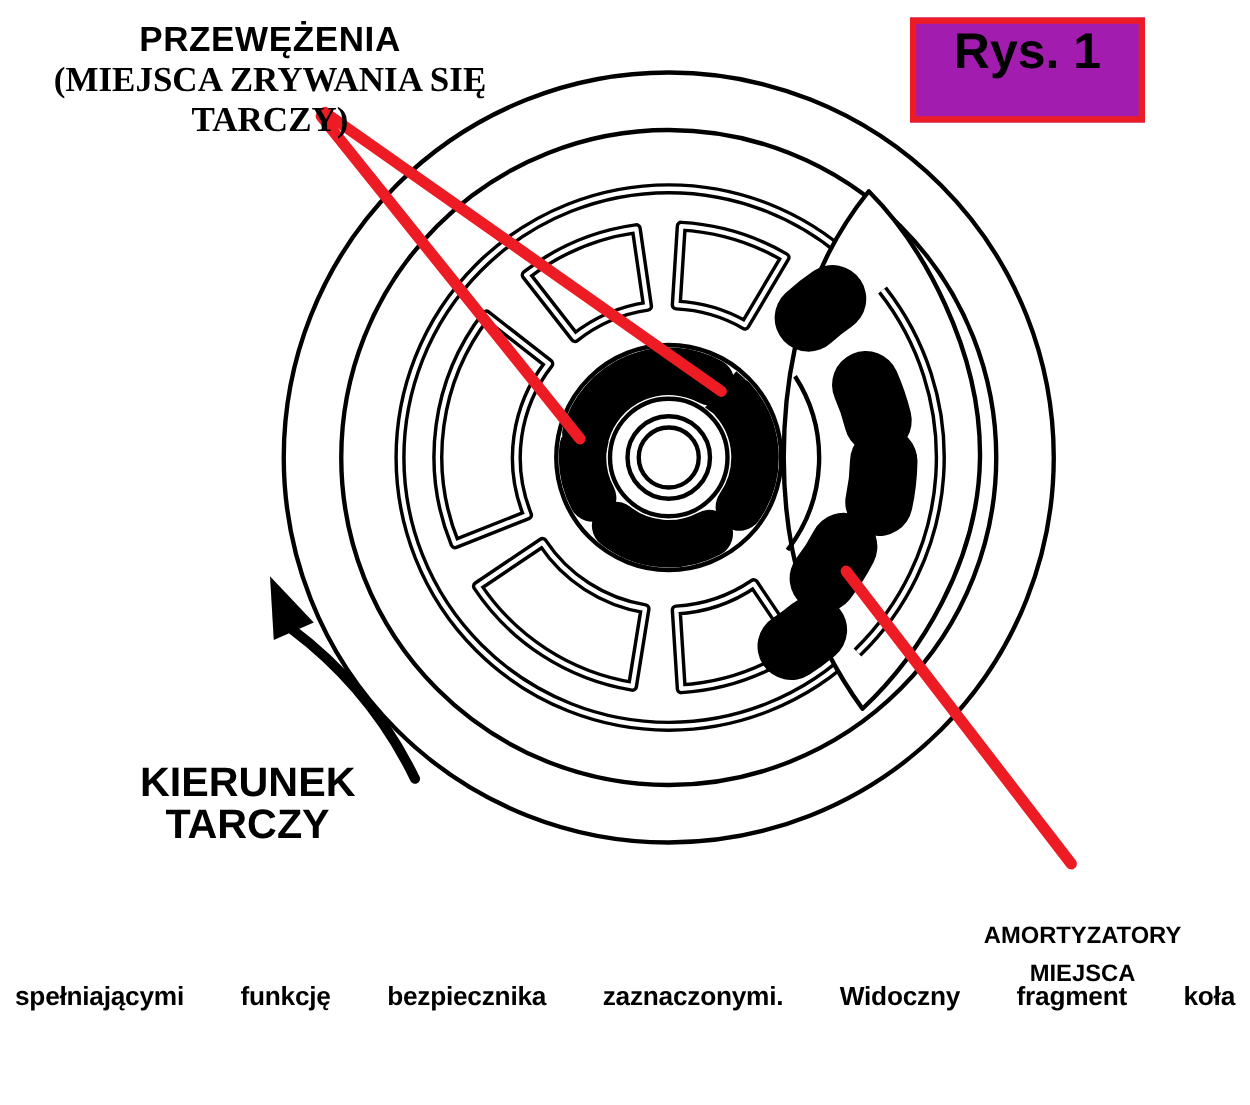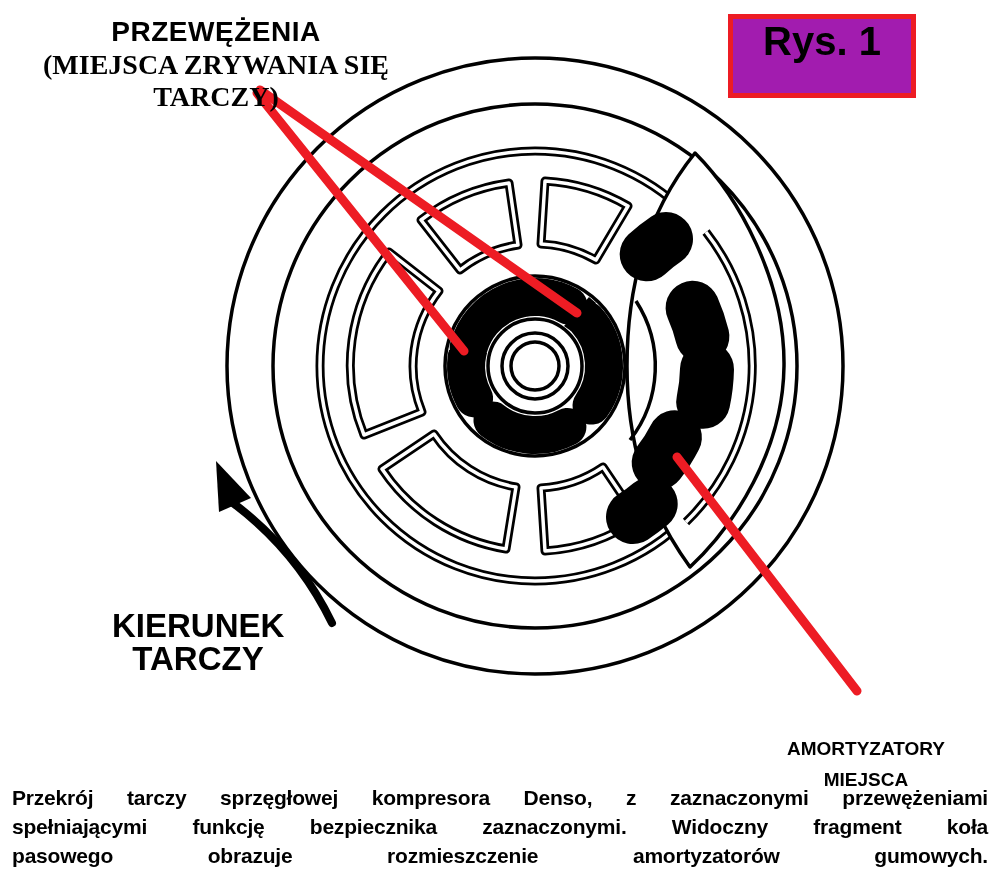--- a/index.html
+++ b/index.html
@@ -119,17 +119,15 @@
     <div>KIERUNEK</div>
     <div>TARCZY</div>
   </div>
 
   <div class="lbl center" id="amortyzatory">
     <div>AMORTYZATORY</div>
     <div>MIEJSCA</div>
   </div>
 
   <div id="caption">
-    <div class="cap-line">Przekrój tarczy sprzęgłowej kompresora Denso, z zaznaczonymi przewężeniami</div>
     <div class="cap-line">spełniającymi funkcję bezpiecznika zaznaczonymi. Widoczny fragment koła</div>
-    <div class="cap-line">pasowego obrazuje rozmieszczenie amortyzatorów gumowych.</div>
   </div>
 </div>
 
 </body></html>

